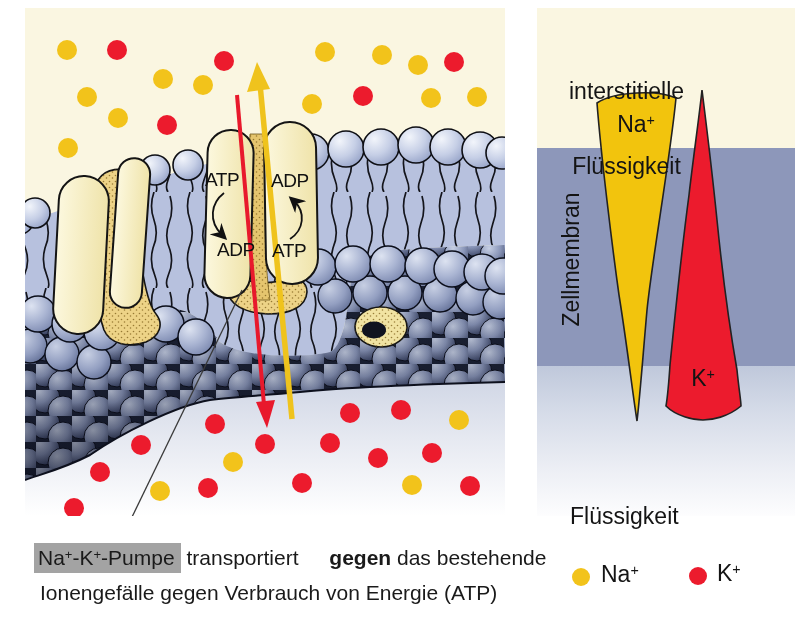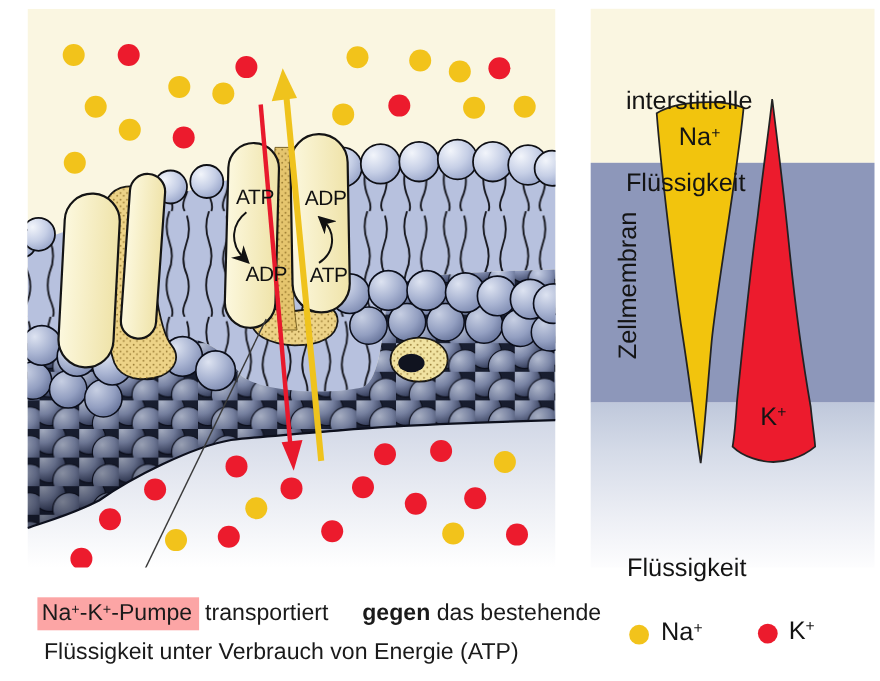--- a/index.html
+++ b/index.html
@@ -1,26 +1,26 @@
 <!DOCTYPE html>
 <html><head>
 <meta charset="utf-8">
 <style>
   html,body{margin:0;padding:0;background:#ffffff;}
   .fig{position:relative;width:800px;height:619px;background:#ffffff;overflow:hidden;
        font-family:"Liberation Sans","DejaVu Sans",sans-serif;color:#151515;}
   .fig svg{position:absolute;left:0;top:0;}
-  .txt{position:absolute;white-space:pre;line-height:1.1;}
-  .atp{font-size:19px;letter-spacing:-0.4px;width:44px;text-align:right;color:#101010;}
+  .txt{position:absolute;white-space:pre;line-height:1.1;text-align:center;}
+  .atp{font-size:19px;letter-spacing:-0.4px;width:44px;text-align:left;color:#101010;}
   .rp{font-size:23px;line-height:25px;color:#141414;}
   .rot{transform:rotate(-90deg);transform-origin:50% 50%;text-align:center;}
   .ion{font-size:23px;color:#141414;}
   .cap{font-size:21px;color:#1a1a1a;white-space:pre;}
   .cap b{font-weight:bold;margin-left:25px;}
-  .hl{background:#fca5a5;padding:3px 6px 4px 4px;}
+  .hl{background:#a3a3a3;padding:3px 6px 4px 4px;}
   sup{font-size:62%;vertical-align:baseline;position:relative;top:-0.5em;}
   .ctr{text-align:center;}
 </style>
 </head>
 <body>
 
 <div class="fig">
 
 <svg width="800" height="619" viewBox="0 0 800 619">
   <defs>
@@ -251,15 +251,15 @@
 <div class="txt rp" style="left:570px;top:454px;">
   <div>Flüssigkeit</div>
 </div>
 
 <div class="txt ion" style="left:601px;top:562px;"><span>Na</span><sup>+</sup></div>
 
 <div class="txt ion" style="left:717px;top:561px;"><span>K</span><sup>+</sup></div>
 
 <div class="txt cap" style="left:34px;top:546px;"><span class="hl"><span>Na</span><sup>+</sup><span>-K</span><sup>+</sup><span>-Pumpe</span></span><span> transportiert </span><b>gegen</b><span> das bestehende</span></div>
 
-<div class="txt cap" style="left:40px;top:581px;">Flüssigkeit unter Verbrauch von Energie (ATP)</div>
+<div class="txt cap" style="left:40px;top:581px;">Ionengefälle gegen Verbrauch von Energie (ATP)</div>
 
 </div>
 
 </body></html>

